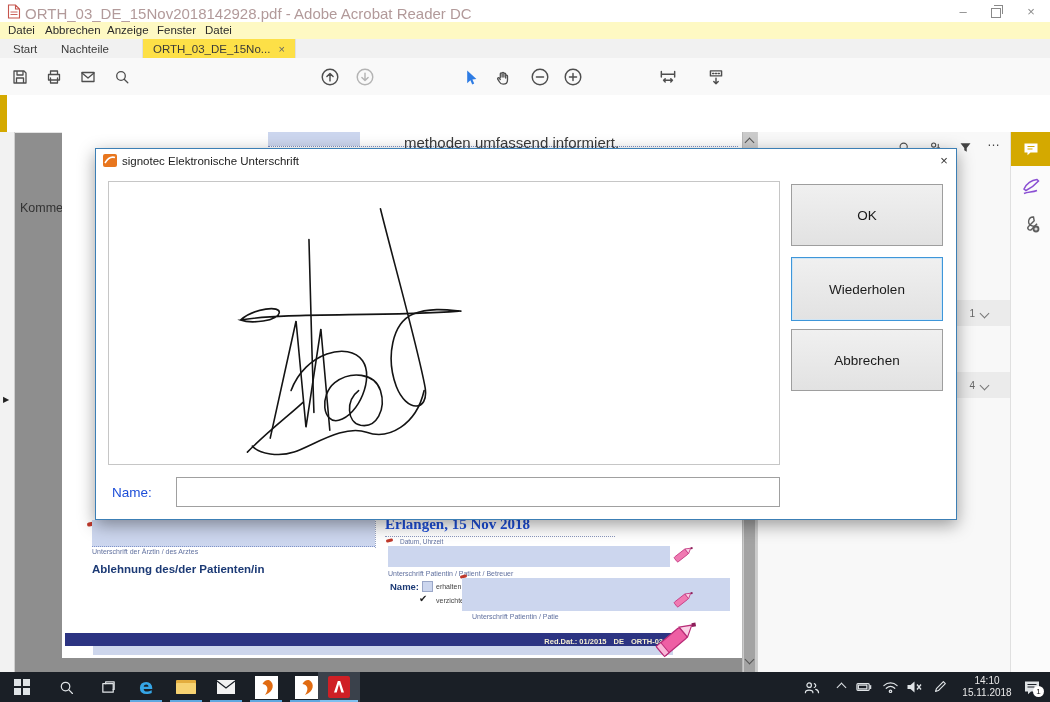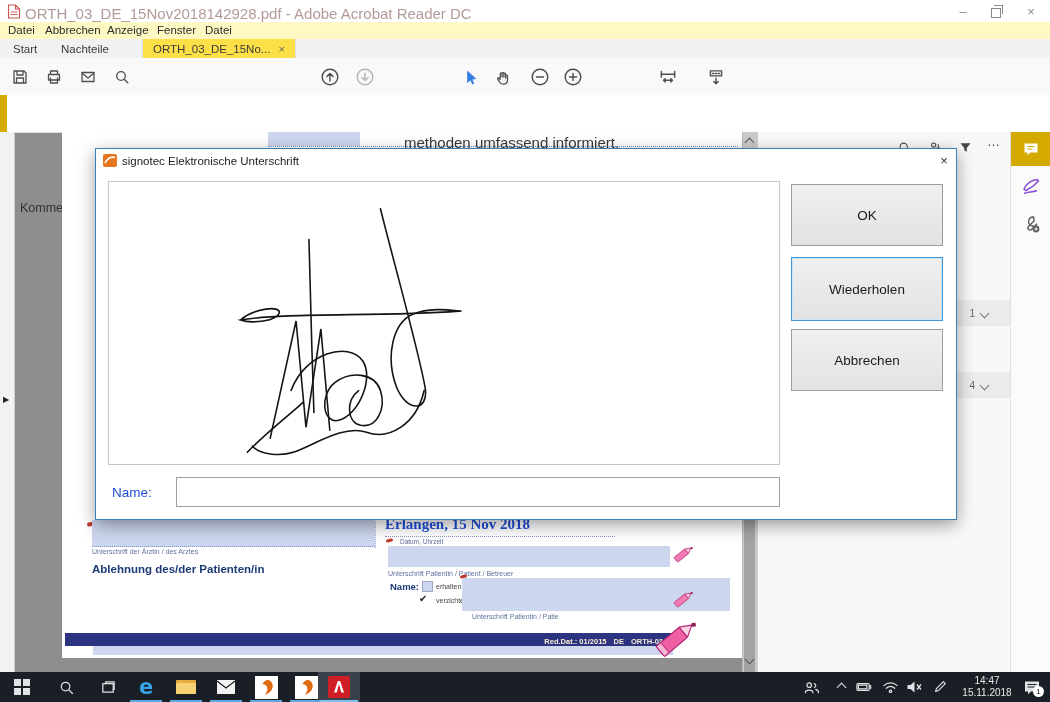--- a/index.html
+++ b/index.html
@@ -574,21 +574,21 @@
           <path d="M2.5,5 h3 L9.5,1.5 v11 L5.5,9 h-3 Z" fill="#dfe3e6"></path>
           <path d="M12,4.5 L16,9.5 M16,4.5 L12,9.5" stroke="#dfe3e6" stroke-width="1.3"></path>
         </svg>
       </div>
     <div class="tkico" style="left:926px;width:28px">
         <svg class="siw" width="16" height="16" viewBox="0 0 18 18">
           <path d="M4,14 l1,-3.2 L12.8,3 l2.2,2.2 L7.2,13 L4,14 Z"></path>
         </svg>
       </div>
     <div id="clock">
-      <div>14:47</div>
+      <div>14:10</div>
       <div>15.11.2018</div>
     </div>
     <div class="tkico" style="left:1016px;width:32px">
         <svg width="18" height="15" viewBox="0 0 18 15">
           <path d="M2,1.5 h14 v10 h-8 l-3,2.7 v-2.7 h-3 Z" fill="#dfe3e6"></path>
           <path d="M4.5,4.5 h9 M4.5,7 h7" stroke="#1a1f26" stroke-width="1.1"></path>
         </svg>
       </div>
     <div id="notif-badge">1</div>
   </div>

